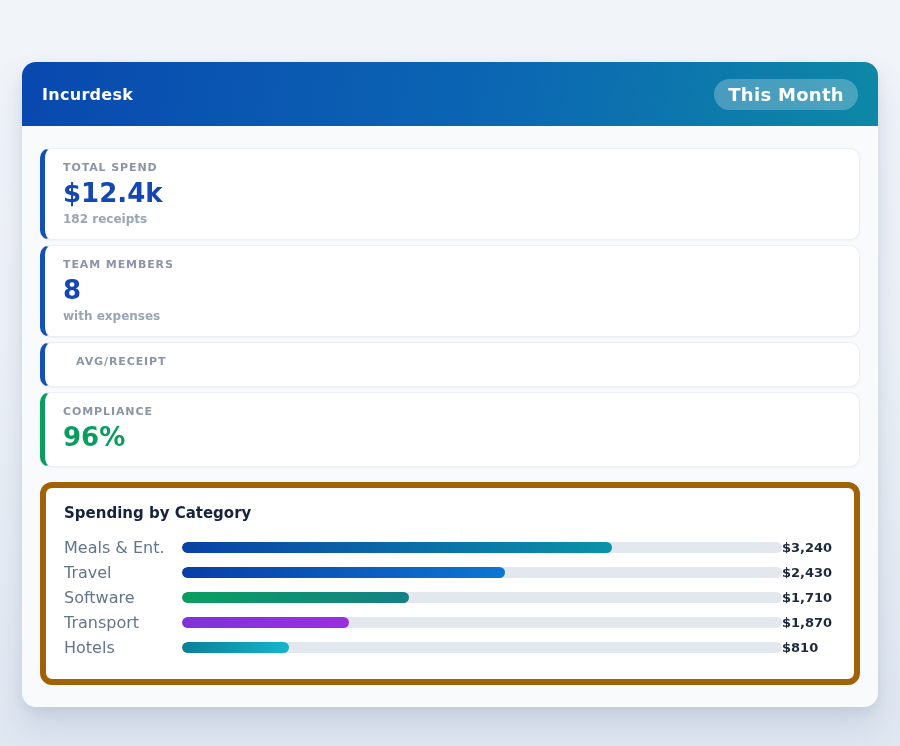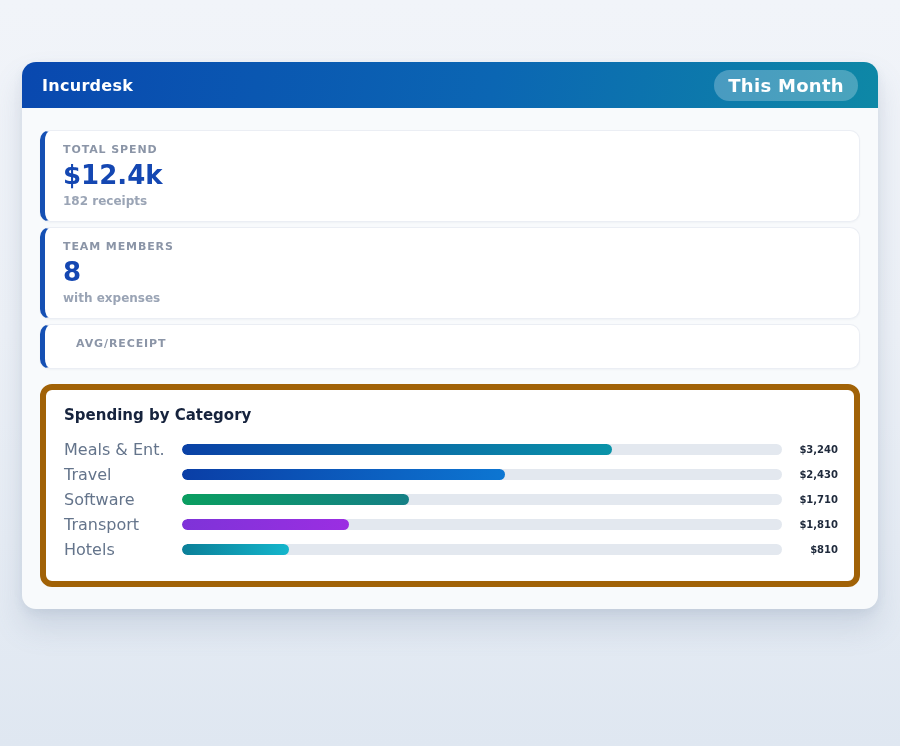--- a/index.html
+++ b/index.html
@@ -17,21 +17,21 @@
     position: absolute;
     left: 22px;
     top: 62px;
     width: 856px;
     background: #f8fafc;
     border-radius: 14px;
     box-shadow: 0 18px 30px rgba(96, 118, 150, 0.18), 0 4px 10px rgba(96, 118, 150, 0.10);
   }
 
   .app-header {
-    height: 46px;
+    height: 64px;
     border-radius: 14px 14px 0 0;
     background: linear-gradient(100deg, var(--hdr-start, #0948af) 0%, #0b66b3 55%, var(--hdr-end, #0e88a6) 100%);
     display: flex;
     align-items: center;
     justify-content: space-between;
     padding: 0 20px;
   }
   .app-title {
     color: #ffffff;
     font-size: 16px;
@@ -111,22 +111,22 @@
     height: 11px;
     border-radius: 6px;
     overflow: hidden;
   }
   .chart-fill {
     height: 100%;
     border-radius: 6px;
   }
   .chart-value {
     flex: 0 0 56px;
-    text-align: right;
-    font-size: 10px;
+    text-align: left;
+    font-size: 13px;
     font-weight: bold;
     color: #1e293b;
     white-space: nowrap;
   }
 </style>
 </head>
 <body style="--hdr-start: #0948af; --hdr-end: #0e88a6;">
 
 <div class="app-panel">
   <div class="app-header">
@@ -142,20 +142,24 @@
           <div class="stat-sub">182 receipts</div>
         </div>
         <div class="stat-card" style="border-left-color: rgb(21, 80, 180);">
           <div class="stat-label">TEAM MEMBERS</div>
           <div class="stat-value" style="color: rgb(20, 71, 178);">8</div>
           <div class="stat-sub">with expenses</div>
         </div>
         <div class="stat-card" style="border-left-color: rgb(21, 80, 180); padding-left: 31px;">
           <div class="stat-label">AVG/RECEIPT</div>
         </div>
+        <div class="stat-card" style="border-left-color: rgb(10, 157, 95);">
+          <div class="stat-label">COMPLIANCE</div>
+          <div class="stat-value" style="color: rgb(10, 157, 95);">96%</div>
+        </div>
       </div>
 
     <div class="chart-card">
       <div class="chart-title">Spending by Category</div>
       <div id="chart-rows">
           <div class="chart-row">
             <div class="chart-cat-label">Meals &amp; Ent.</div>
             <div class="chart-track" style="background: rgb(227, 232, 239);">
               <div class="chart-fill" style="width: 71.7%; background: linear-gradient(90deg, rgb(10, 65, 166), rgb(10, 147, 168));"></div>
             </div>
@@ -173,21 +177,21 @@
             <div class="chart-track" style="background: rgb(227, 232, 239);">
               <div class="chart-fill" style="width: 37.8%; background: linear-gradient(90deg, rgb(10, 158, 96), rgb(21, 128, 134));"></div>
             </div>
             <div class="chart-value">$1,710</div>
           </div>
           <div class="chart-row">
             <div class="chart-cat-label">Transport</div>
             <div class="chart-track" style="background: rgb(227, 232, 239);">
               <div class="chart-fill" style="width: 27.9%; background: linear-gradient(90deg, rgb(126, 51, 216), rgb(155, 46, 226));"></div>
             </div>
-            <div class="chart-value">$1,810</div>
+            <div class="chart-value">$1,870</div>
           </div>
           <div class="chart-row">
             <div class="chart-cat-label">Hotels</div>
             <div class="chart-track" style="background: rgb(227, 232, 239);">
               <div class="chart-fill" style="width: 17.9%; background: linear-gradient(90deg, rgb(11, 127, 152), rgb(20, 182, 204));"></div>
             </div>
             <div class="chart-value">$810</div>
           </div>
         </div>
     </div>

